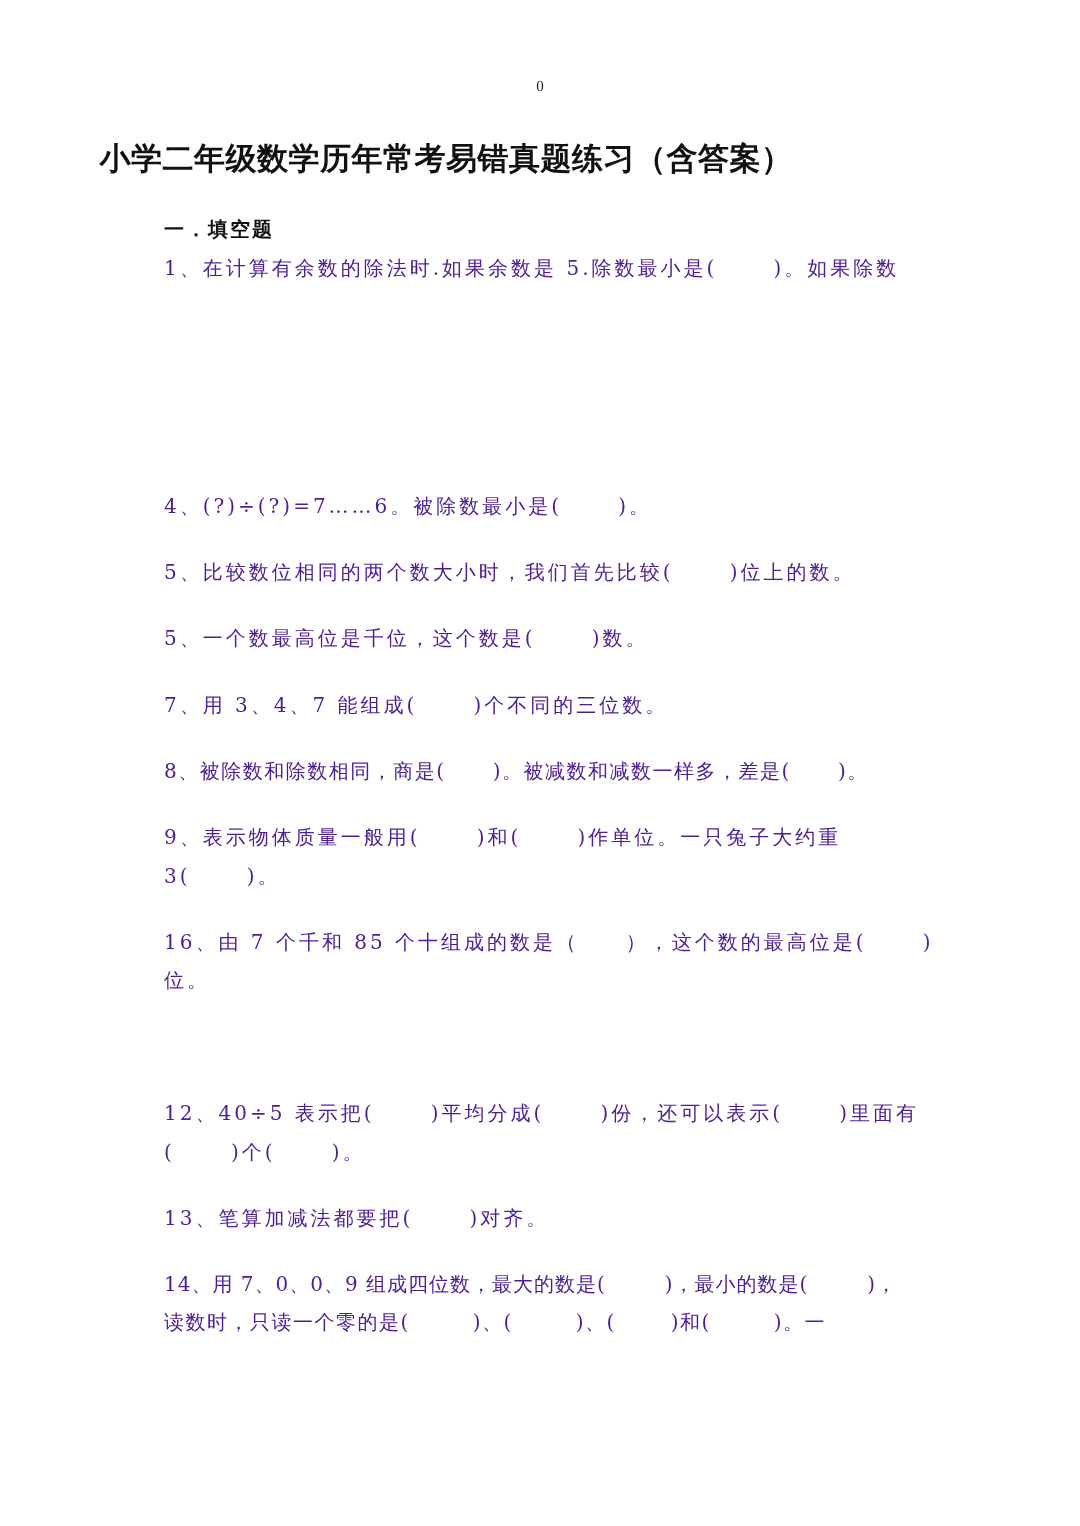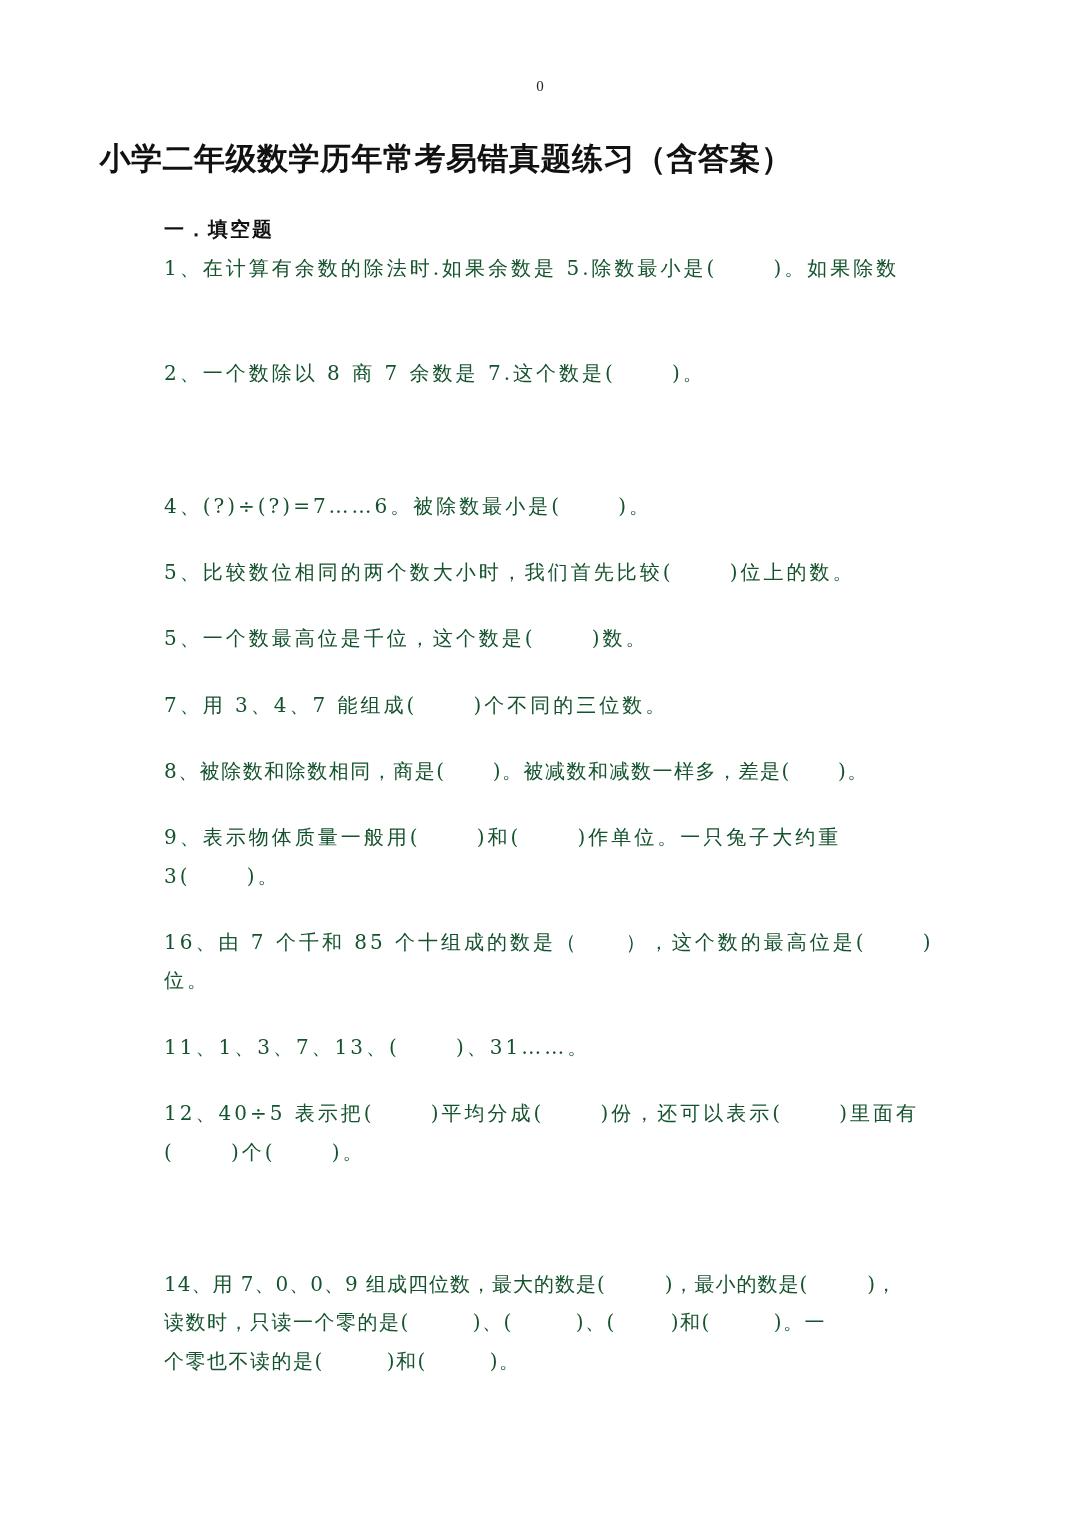--- a/index.html
+++ b/index.html
@@ -5,53 +5,51 @@
     html, body { margin: 0; padding: 0; background: #ffffff; }
     body { width: 1080px; height: 1526px; position: relative; overflow: hidden; }
     .page { position: absolute; left: 0; top: 0; width: 1080px; height: 1526px; background: #ffffff; color: #111; }
     .page-num { position: absolute; top: 78px; left: 0; width: 1080px; text-align: center;
       font-family: "Liberation Serif", "DejaVu Serif", serif; font-size: 15px; color: #222; }
     .title { position: absolute; top: 138px; left: 0; width: 892px; text-align: center;
       font-family: "DejaVu Sans", "Liberation Sans", sans-serif; font-weight: bold; font-size: 31px; letter-spacing: 0.5px; color: #111; }
     .section { position: absolute; top: 216px; left: 164px;
       font-family: "DejaVu Sans", "Liberation Sans", sans-serif; font-weight: bold; font-size: 20px; letter-spacing: 2px; color: #111; }
     .line { position: absolute; left: 164px; white-space: pre;
-      font-family: "DejaVu Serif", "Liberation Serif", serif; font-size: 20px; letter-spacing: 3px; color: #14532d; line-height: 28px; }
+      font-family: "DejaVu Serif", "Liberation Serif", serif; font-size: 20px; letter-spacing: 3px; color: #4c1d95; line-height: 28px; }
   </style>
 </head>
 <body>
 
 <div class="page">
   <div class="page-num">0</div>
   <div class="title">小学二年级数学历年常考易错真题练习（含答案）</div>
   <div class="section">一．填空题</div>
 
   <div class="line" style="top:254px">1、在计算有余数的除法时.如果余数是 5.除数最小是(      )。如果除数</div>
 
-  <div class="line" style="top:359px">2、一个数除以 8 商 7 余数是 7.这个数是(      )。</div>
 
 
   <div class="line" style="top:492px">4、(?)÷(?)=7……6。被除数最小是(      )。</div>
 
   <div class="line" style="top:558px">5、比较数位相同的两个数大小时，我们首先比较(      )位上的数。</div>
 
   <div class="line" style="top:624px">5、一个数最高位是千位，这个数是(      )数。</div>
 
   <div class="line" style="top:691px">7、用 3、4、7 能组成(      )个不同的三位数。</div>
 
   <div class="line" style="top:757px;letter-spacing:1.5px">8、被除数和除数相同，商是(      )。被减数和减数一样多，差是(      )。</div>
 
   <div class="line" style="top:823px">9、表示物体质量一般用(      )和(      )作单位。一只兔子大约重</div>
   <div class="line" style="top:862px">3(      )。</div>
 
   <div class="line" style="top:928px">16、由 7 个千和 85 个十组成的数是（     ），这个数的最高位是(      )</div>
   <div class="line" style="top:966px">位。</div>
 
-  <div class="line" style="top:1033px">11、1、3、7、13、(      )、31……。</div>
 
   <div class="line" style="top:1099px">12、40÷5 表示把(      )平均分成(      )份，还可以表示(      )里面有</div>
   <div class="line" style="top:1138px">(      )个(      )。</div>
 
+  <div class="line" style="top:1204px">13、笔算加减法都要把(      )对齐。</div>
 
   <div class="line" style="top:1270px;letter-spacing:1px">14、用 7、0、0、9 组成四位数，最大的数是(        )，最小的数是(        )，</div>
   <div class="line" style="top:1308px;letter-spacing:1.5px">读数时，只读一个零的是(        )、(        )、(       )和(        )。一</div>
-  <div class="line" style="top:1347px;letter-spacing:1.5px">个零也不读的是(        )和(        )。</div>
 </div>
 
 </body></html>

